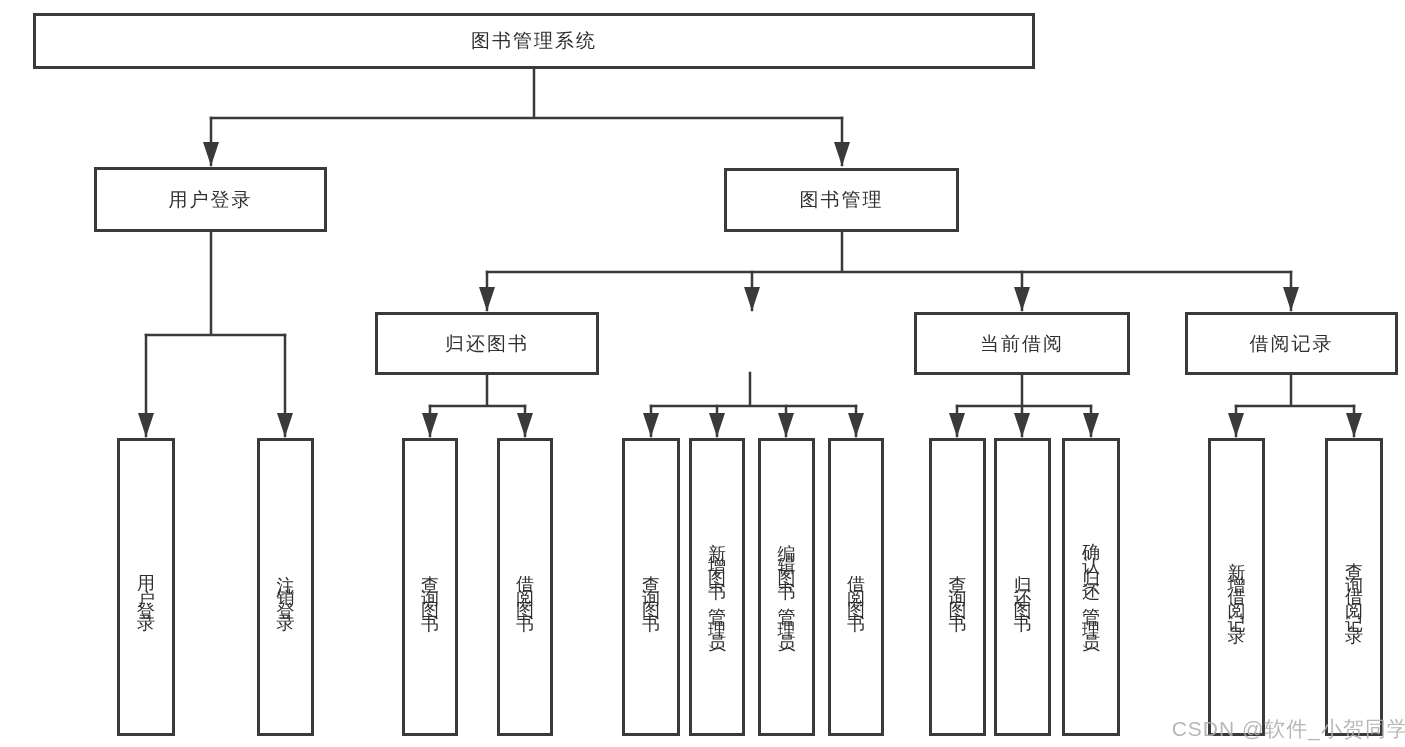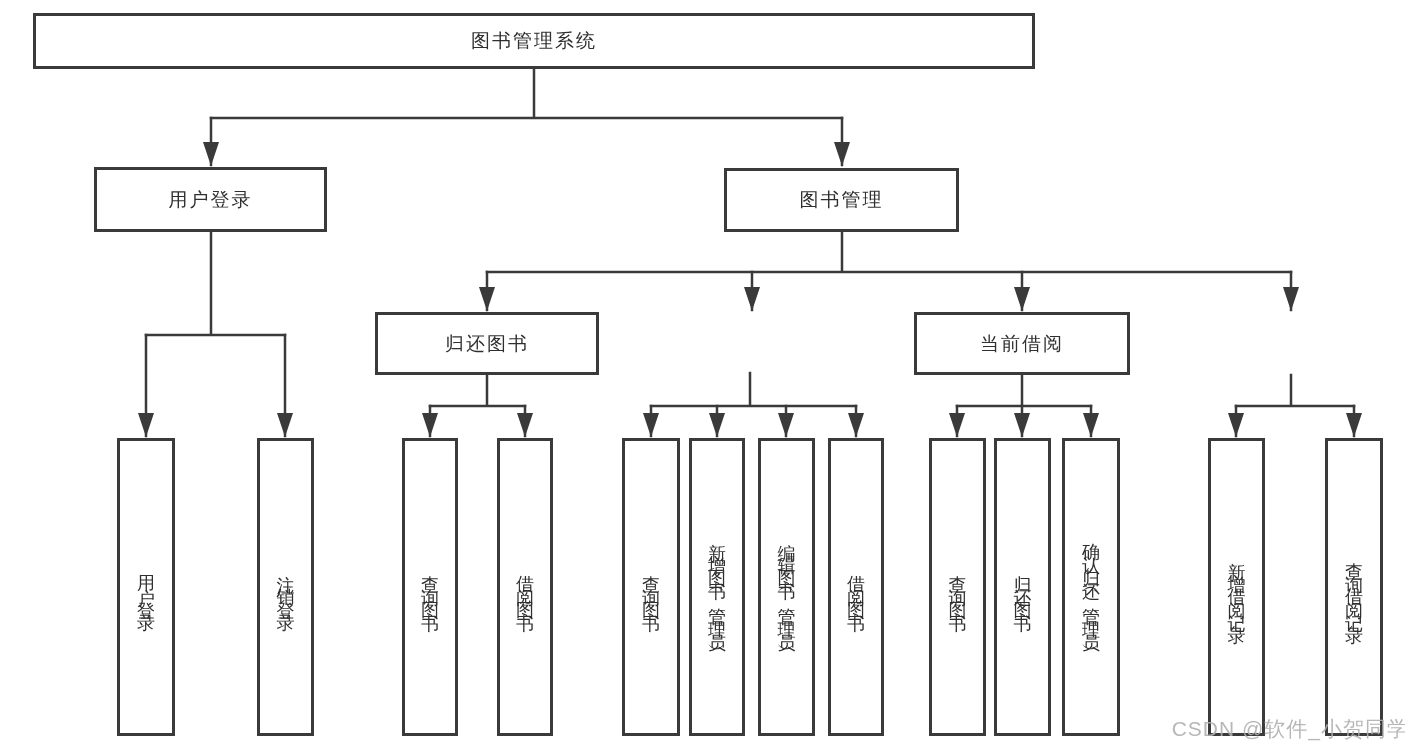--- a/index.html
+++ b/index.html
@@ -99,20 +99,23 @@
   <div class="box h-node" style="left:712px;top:168px;width:235px;height:64px;">
     <span>图书管理</span>
   </div>
 
   <div class="box h-node" style="left:363px;top:312px;width:224px;height:63px;">
     <span>归还图书</span>
   </div>
   <div class="box h-node" style="left:902px;top:312px;width:216px;height:63px;">
     <span>当前借阅</span>
   </div>
+  <div class="box h-node" style="left:1173px;top:312px;width:213px;height:63px;">
+    <span>借阅记录</span>
+  </div>
 
   <div class="box leaf" style="left:105px;top:438px;width:58px;height:298px;">
     <span class="lbl">用户登录</span>
   </div>
   <div class="box leaf" style="left:245px;top:438px;width:57px;height:298px;">
     <span class="lbl">注销登录</span>
   </div>
 
   <div class="box leaf" style="left:390px;top:438px;width:56px;height:298px;">
     <span class="lbl">查询图书</span>

